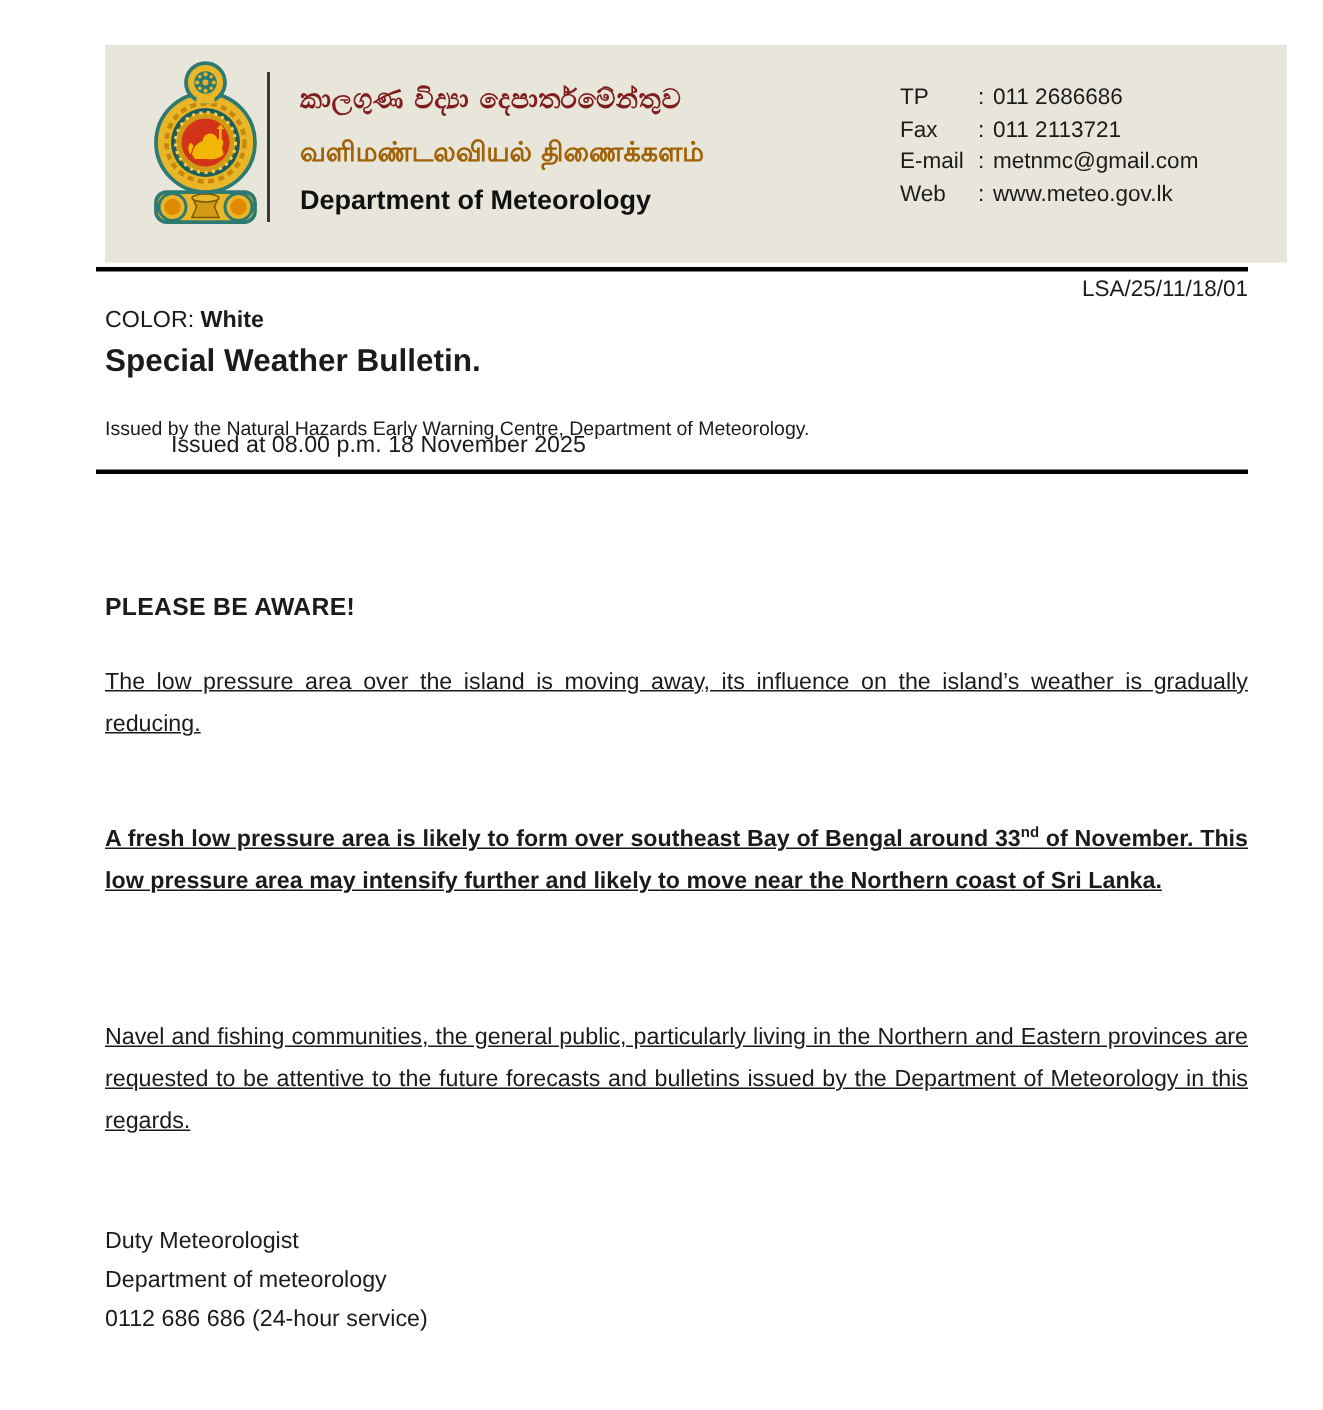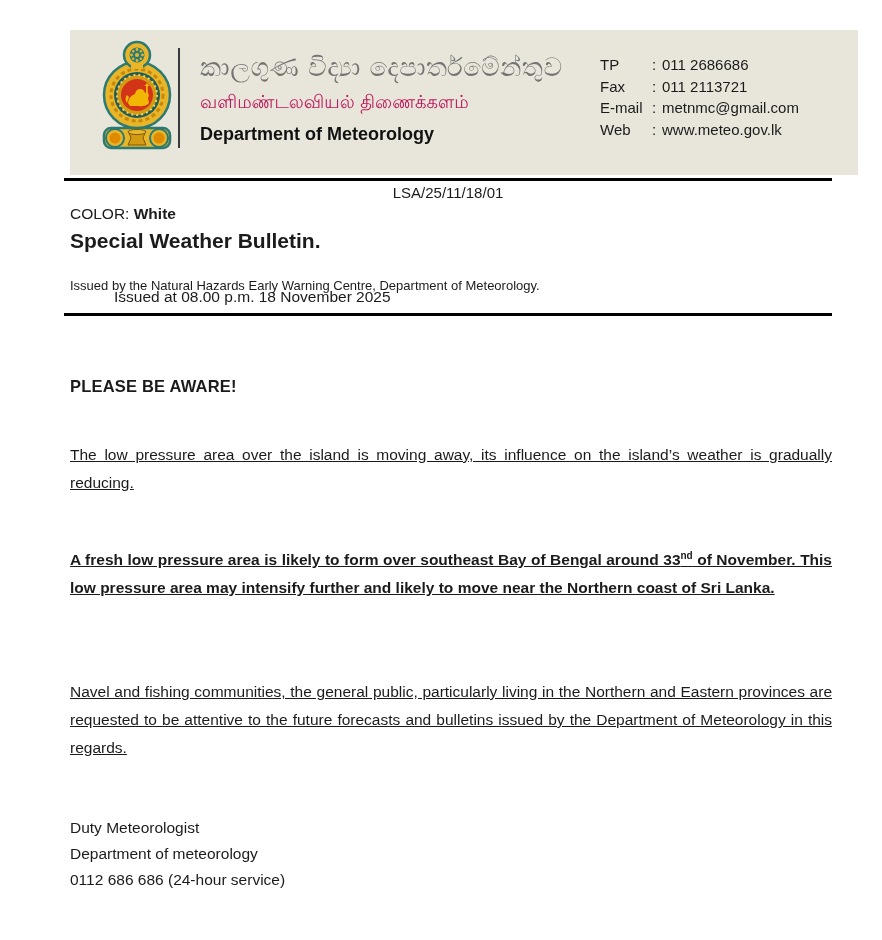--- a/index.html
+++ b/index.html
@@ -16,53 +16,53 @@
     background:#e8e5da;
   }
   .emblem { position:absolute; left:27px; top:10px; width:80px; height:114px; }
   .vdivider {
     position:absolute; left:108px; top:18px; width:2px; height:100px;
     background:#3a3a3a;
   }
   .dept-titles { position:absolute; left:130px; top:20px; width:390px; }
   .title-sinhala {
     font-family:"DejaVu Sans","Liberation Sans",sans-serif;
-    font-size:26px; font-weight:400; color:#737373; line-height:34px; letter-spacing:0.5px;
+    font-size:18px; font-weight:700; color:#7f1d1d; line-height:34px; letter-spacing:0.5px;
   }
   .title-tamil {
     font-family:"DejaVu Sans","Liberation Sans",sans-serif;
-    font-size:18px; font-weight:400; color:#be185d; margin-top:7px;
+    font-size:18px; font-weight:700; color:#a16207; margin-top:7px;
   }
   .title-english { font-size:18px; font-weight:700; color:#111; margin-top:9px; }
 
   .contact { position:absolute; left:530px; top:24px; width:250px; font-size:15px; }
   .contact-row { display:flex; line-height:21.5px; }
   .contact-label { width:52px; flex:0 0 52px; }
   .contact-colon { width:10px; flex:0 0 10px; }
   .contact-value { white-space:nowrap; }
 
   
   .rule { position:absolute; left:64px; width:768px; height:3px; background:#000; }
   .rule-top { top:178px; }
   .rule-bottom { top:313px; }
   .ref-number {
     position:absolute; top:184px; left:64px; width:768px;
-    text-align:center; font-size:15px;
+    text-align:right; font-size:15px;
   }
   .color-line { position:absolute; left:70px; top:205px; font-size:15.5px; }
   .color-line b { font-weight:700; }
   .bulletin-title {
     position:absolute; left:70px; top:229px; font-size:21px; font-weight:700;
   }
   .issued-by { position:absolute; left:70px; top:278px; font-size:13px; }
   .issued-at { position:absolute; left:70px; top:288px; font-size:15.5px;margin-left:44px; }
 
   
   .alert-heading {
-    position:absolute; left:70px; top:377px; font-size:16.5px; font-weight:700;
+    position:absolute; left:70px; top:396px; font-size:16.5px; font-weight:700;
     letter-spacing:0.2px;
   }
   .para {
     position:absolute; left:70px; width:762px;
     font-size:15.5px; line-height:28px; text-align:justify;text-decoration:underline;
   }
   .para-1 { top:441px; }
   .para-2 { top:546px; font-weight:700; }
   .para-2 sup { font-size:10px; line-height:0; }
   .para-3 { top:678px; }

